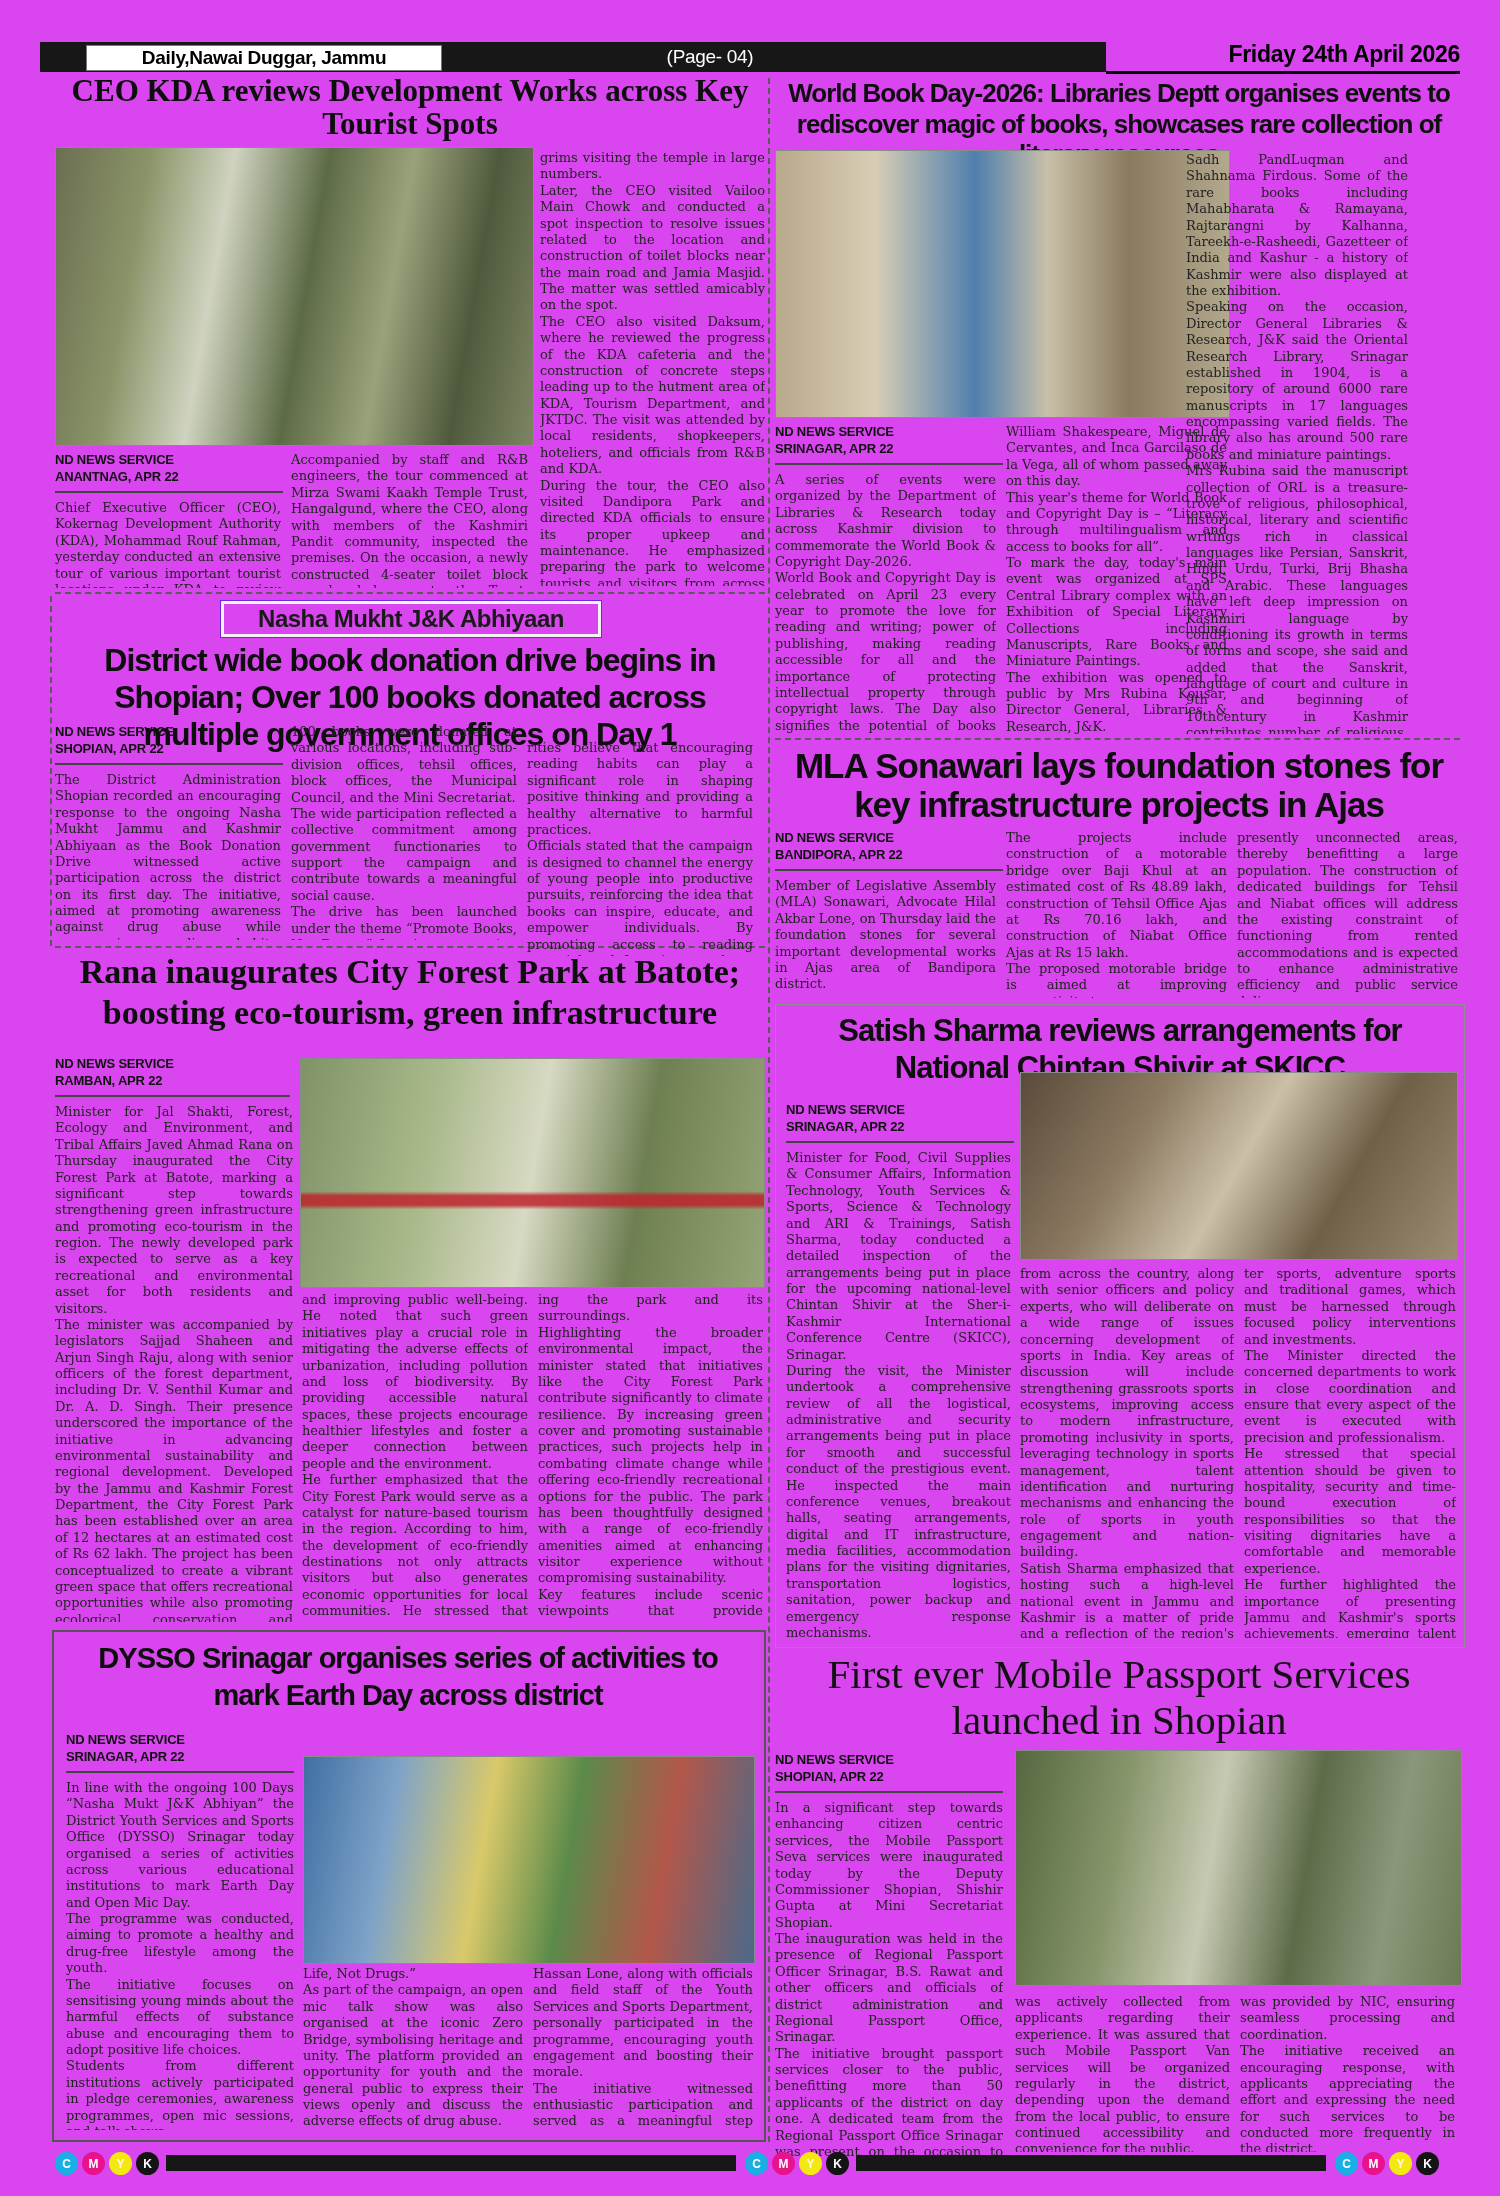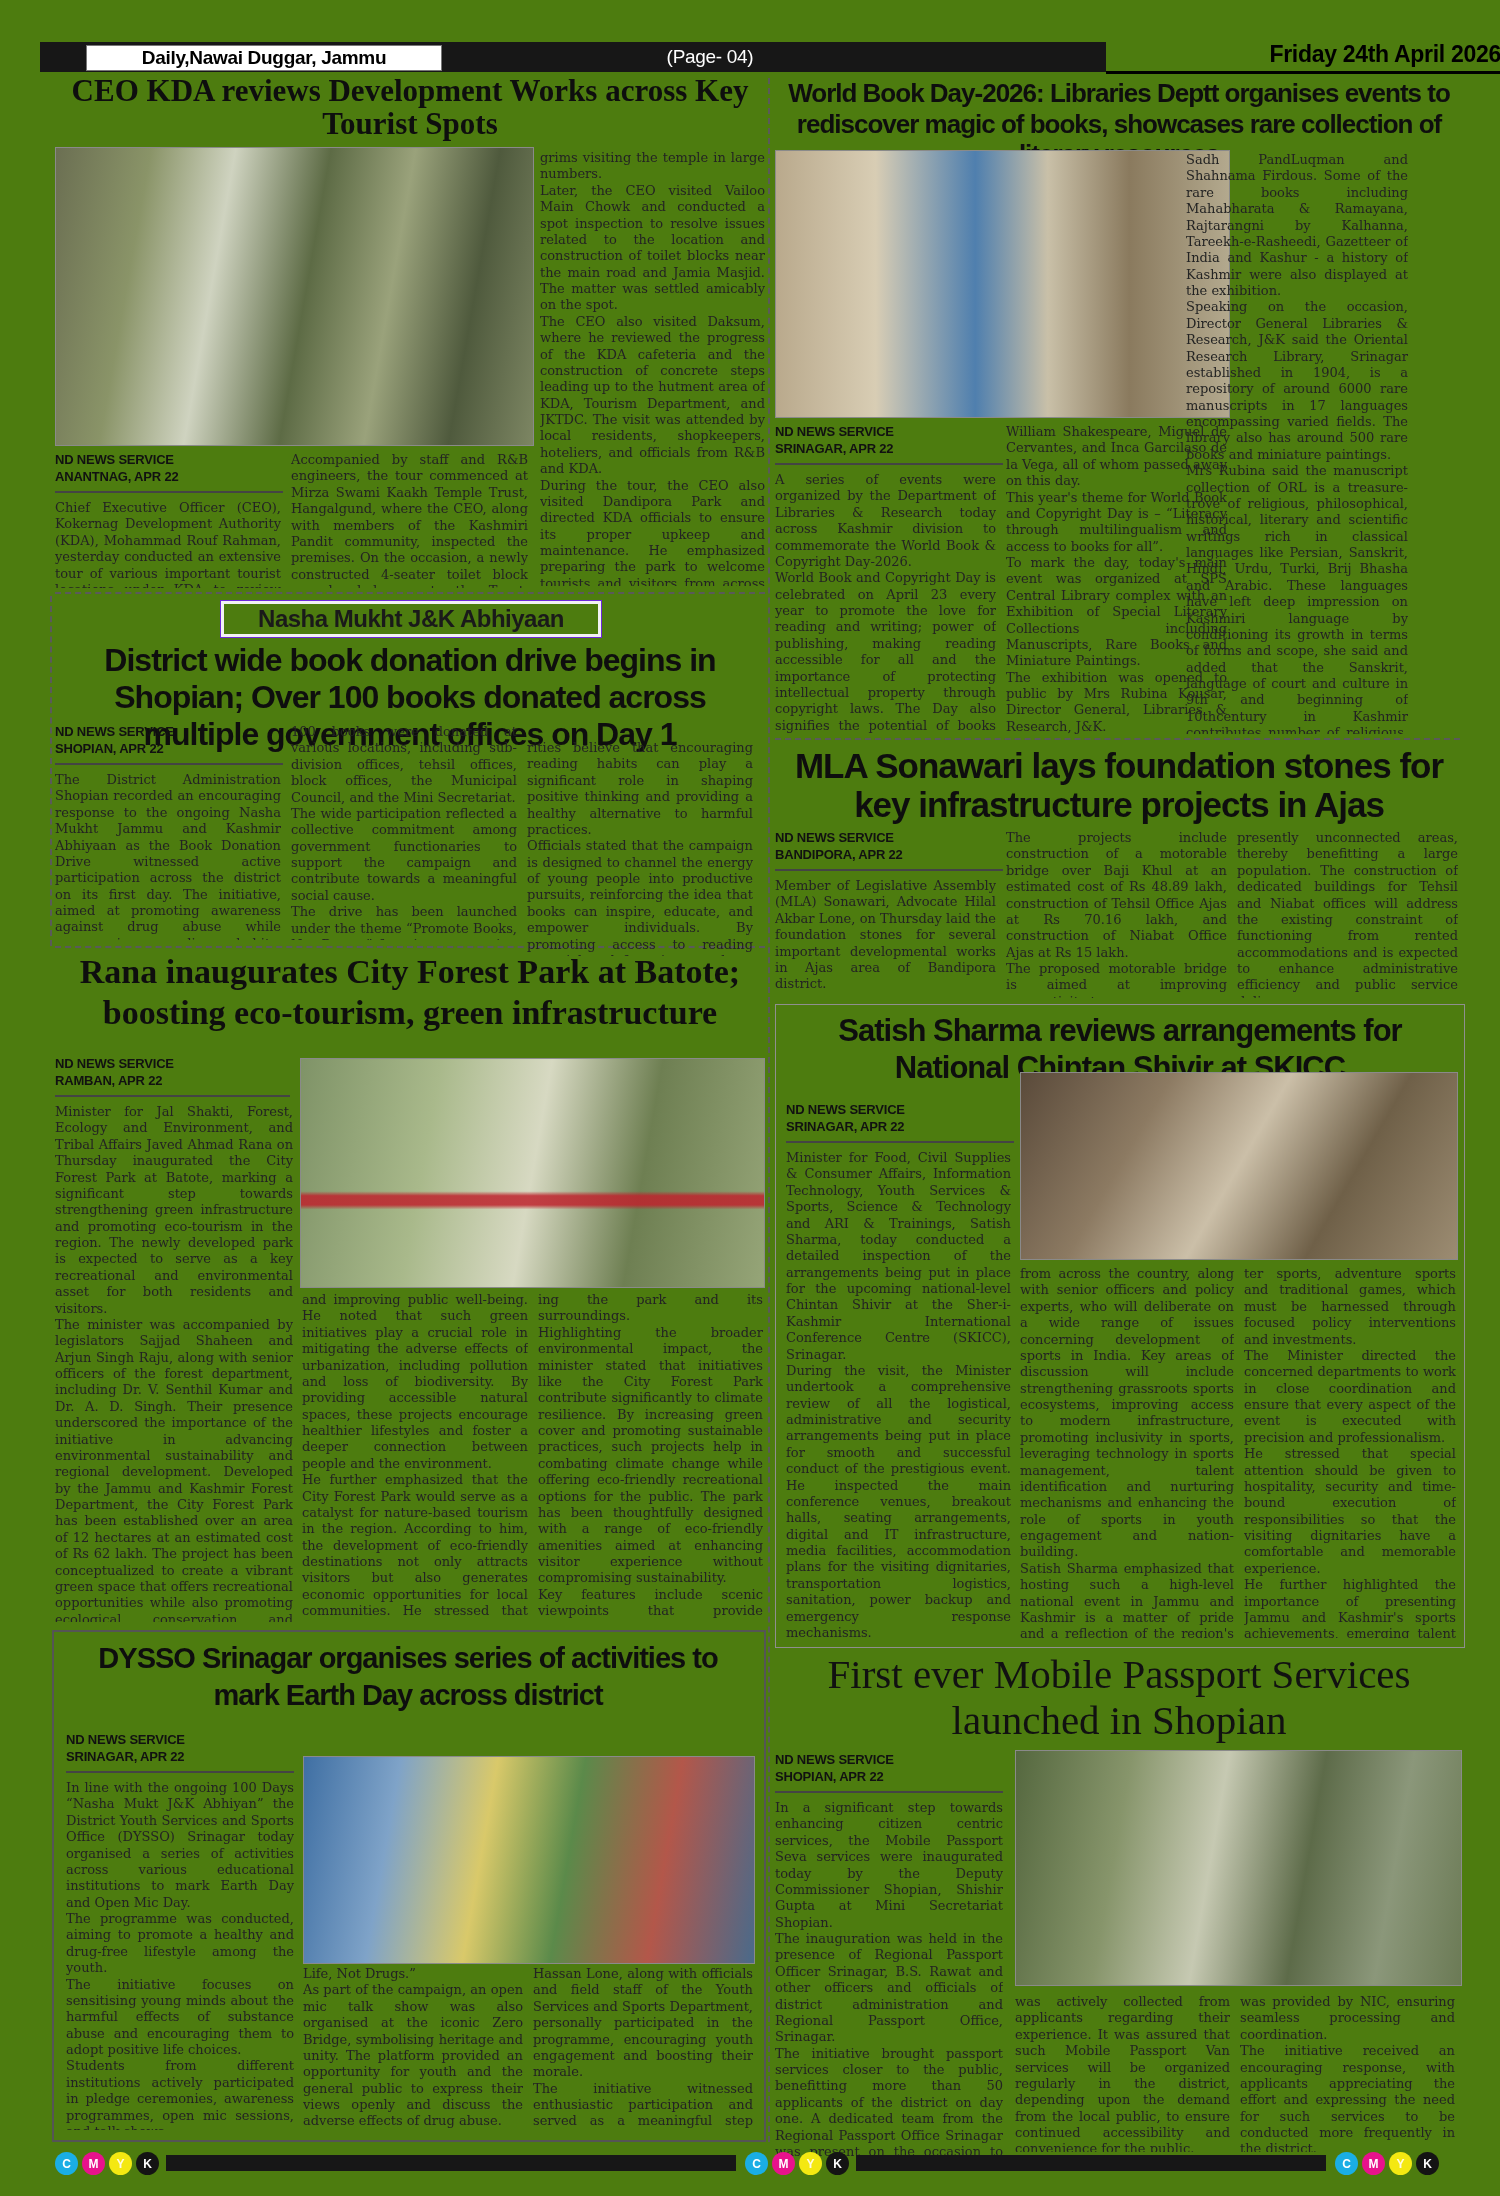--- a/index.html
+++ b/index.html
@@ -1,18 +1,18 @@
 <!DOCTYPE html>
 <html><head>
 <meta charset="utf-8">
 <style>
   html,body { margin:0; padding:0; background:#e8e8e8; }
   .page {
     position:relative; width:1500px; height:2196px; margin:0 auto;
-    background:#4d7c0f; overflow:hidden;
+    background:#d946ef; overflow:hidden;
     font-family:"DejaVu Serif", serif; color:#1c1c1c;
   }
   .abs { position:absolute; }
   
   .hdr-bar { background:#171717; }
   .masthead-box {
     background:#fff; border:1px solid #777; display:flex; align-items:center; justify-content:center;
     font-family:"Liberation Sans", sans-serif; font-weight:bold; font-size:19px; letter-spacing:-0.3px; color:#000;
   }
   .page-label {
@@ -70,21 +70,21 @@
   .bar { background:#171717; }
 </style>
 </head>
 <body>
 
 <div class="page">
 
   <div class="abs hdr-bar" style="left:40px; top:42px; width:1066px; height:30px;"></div>
   <div class="abs masthead-box" style="left:86px; top:45px; width:354px; height:24px;">Daily,Nawai Duggar, Jammu</div>
   <div class="abs page-label" style="left:600px; top:44px; width:220px; height:26px;">(Page- 04)</div>
-  <div class="abs date-label" style="left:1106px; top:38px; width:354px; height:33px;padding-left:41px;">Friday 24th April 2026</div>
+  <div class="abs date-label" style="left:1106px; top:38px; width:354px; height:33px;">Friday 24th April 2026</div>
 
   <div class="abs dash-v" style="left:768px; top:78px; height:2064px;"></div>
   <div class="abs dash-v" style="left:50px; top:596px; height:350px;"></div>
   <div class="abs dash-h" style="left:55px; top:592px; width:710px;"></div>
   <div class="abs dash-h" style="left:55px; top:946px; width:710px;"></div>
   <div class="abs dash-h" style="left:775px; top:738px; width:685px;"></div>
 
   <section>
     <h1 class="abs hl-serif" style="left:60px; top:74px; width:700px; height:68px; margin:0; font-size:31px; line-height:1.08;">CEO KDA reviews Development Works across Key Tourist Spots</h1>
     <div class="abs photo p1" style="left:55px; top:147px; width:477px; height:297px;"></div>

